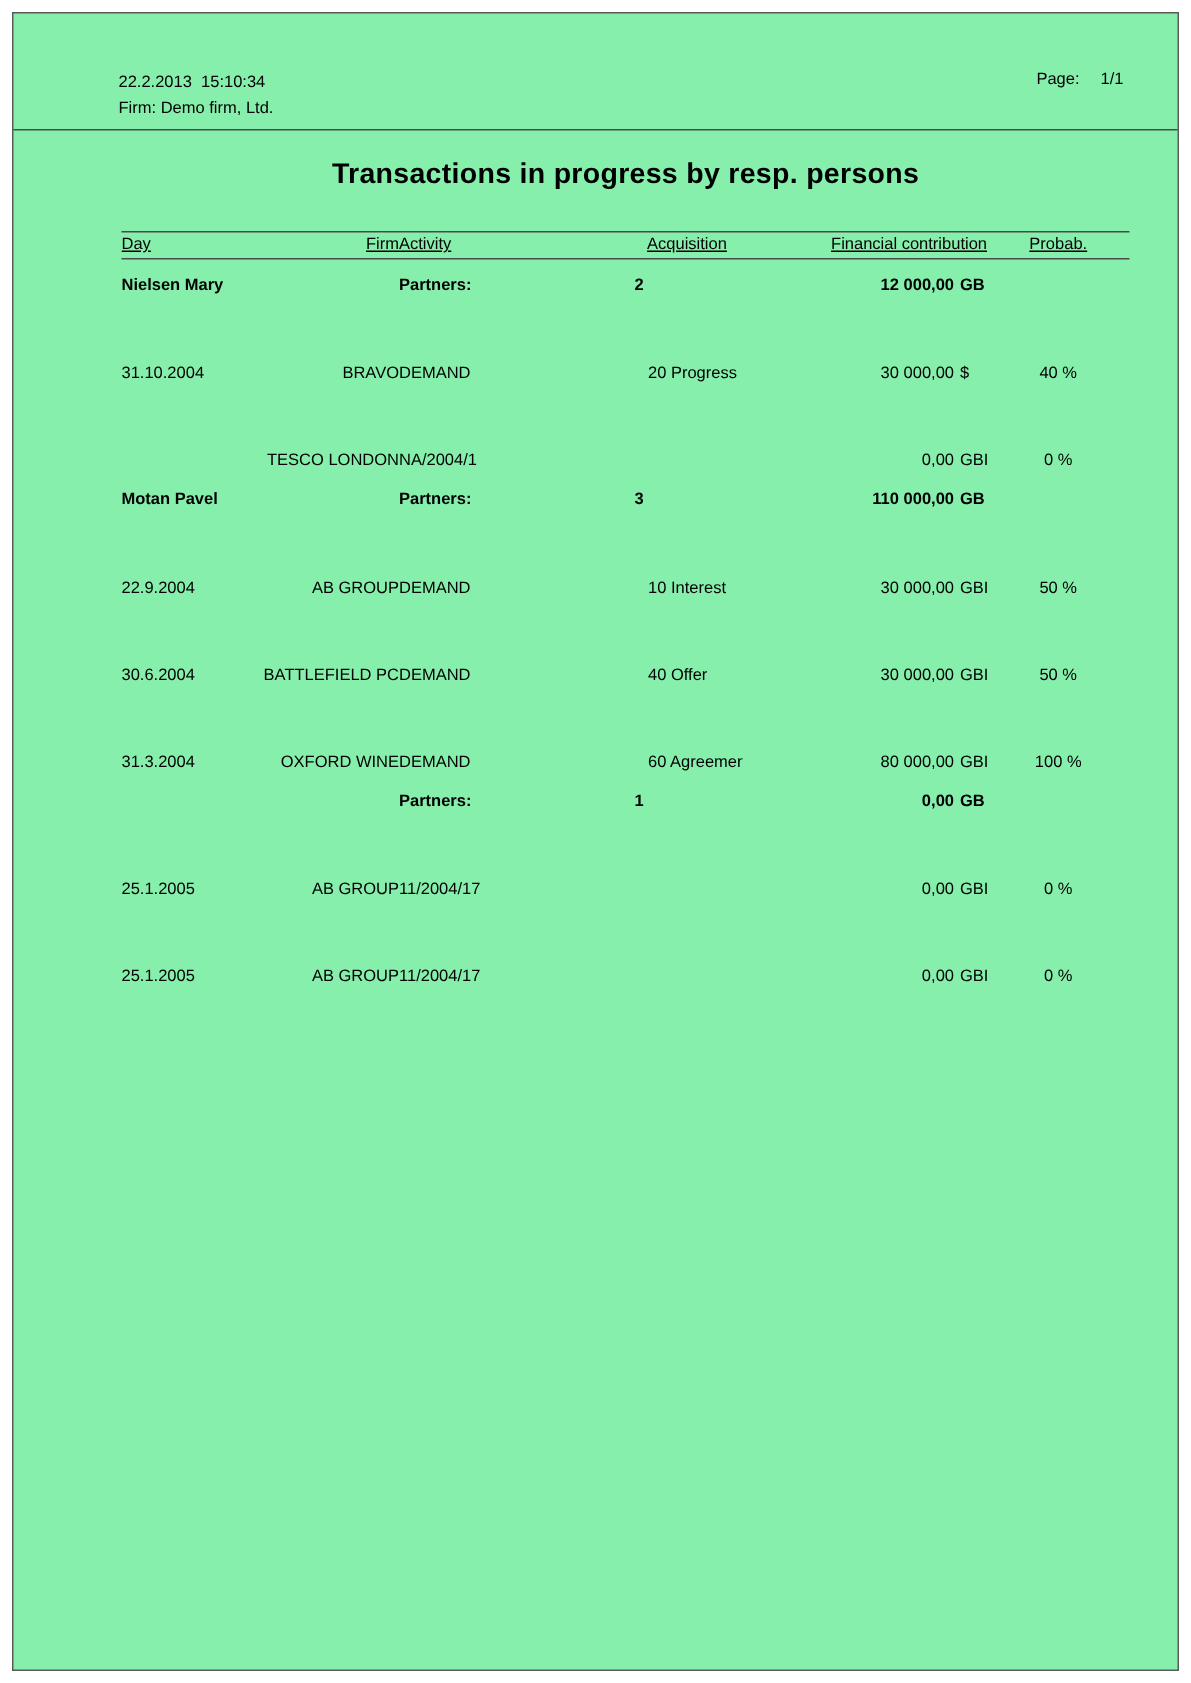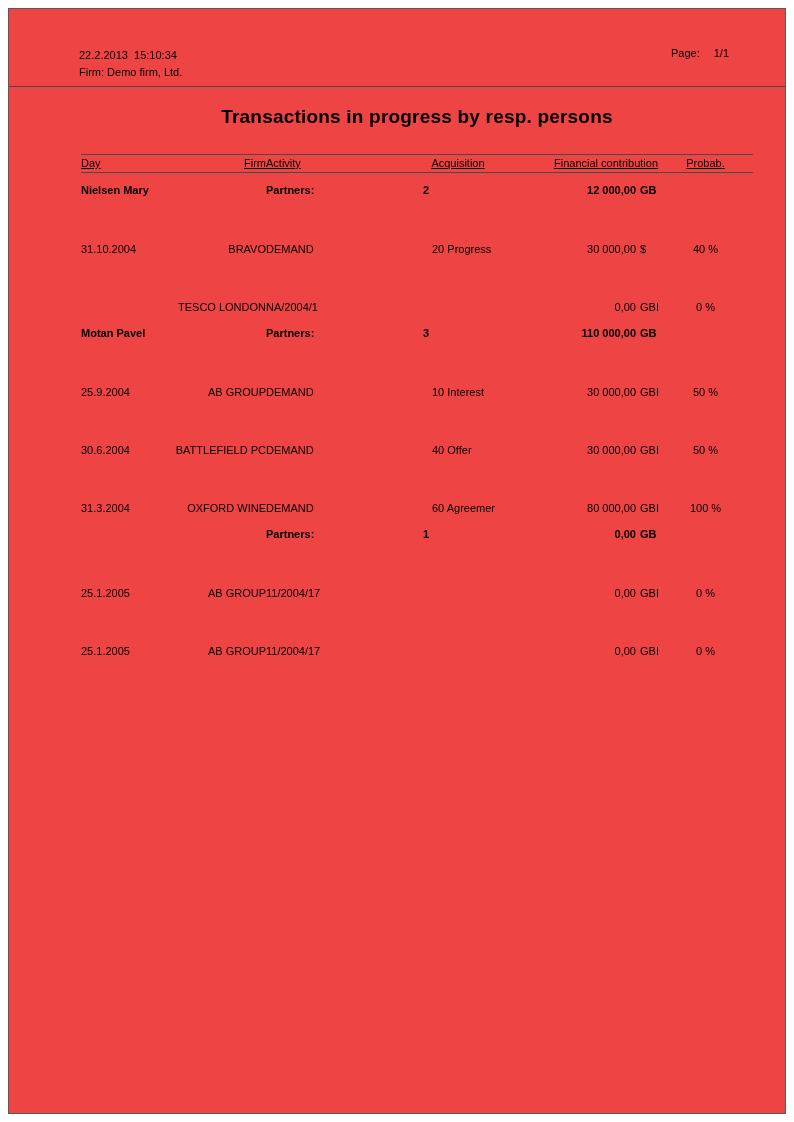--- a/index.html
+++ b/index.html
@@ -4,25 +4,25 @@
 <style>
   * { margin:0; padding:0; box-sizing:border-box; }
   html,body { background:#ffffff; }
   body {
     width:794px; height:1122px; position:relative;
     font-family:"Liberation Sans","DejaVu Sans",sans-serif;
     color:#000;
   }
   .frame {
     position:absolute; left:8px; top:8px; width:778px; height:1106px;
-    border:1px solid #5a5a5a; background:#ef4444;
+    border:1px solid #5a5a5a; background:#86efac;
   }
   .pre { white-space:pre; }
   .hdr-left { position:absolute; left:70px; top:38px; font-size:11px; line-height:17px; }
-  .hdr-page { position:absolute; right:56px; top:38px; font-size:11px; display:flex; gap:14px; }
+  .hdr-page { position:absolute; right:36px; top:38px; font-size:11px; display:flex; gap:14px; }
   .hdr-rule { position:absolute; left:0; right:0; top:77px; height:1px; background:#4a4a4a; }
   .title {
     position:absolute; left:72px; top:97px; width:672px;
     text-align:center; font-size:19px; font-weight:bold; letter-spacing:0.2px;
   }
   .tbl { position:absolute; left:72px; top:145px; width:672px; font-size:11px; }
   .rule { height:1px; background:#4a4a4a; }
   .row { display:flex; align-items:baseline; }
   .header-row { height:17px; line-height:17px;text-decoration:underline; }
   .group-row { margin-top:7px; height:20px; line-height:20px; font-weight:bold; font-size:11px; }
@@ -115,21 +115,21 @@
       <div class="c c-activity">Partners:</div>
       <div class="c c-acq acq-count">3</div>
       <div class="c c-fin">
         <span class="amt">110 000,00</span>
         <span class="cur">GB</span>
       </div>
       <div class="c c-prob"></div>
     </div>
 
     <div class="row detail-row">
-      <div class="c c-day">25.9.2004</div>
+      <div class="c c-day">22.9.2004</div>
       <div class="c c-firm">AB GROUP</div>
       <div class="c c-activity">DEMAND</div>
       <div class="c c-acq acq-detail">10 Interest</div>
       <div class="c c-fin">
         <span class="amt">30 000,00</span>
         <span class="cur">GBI</span>
       </div>
       <div class="c c-prob">50 %</div>
     </div>
 

